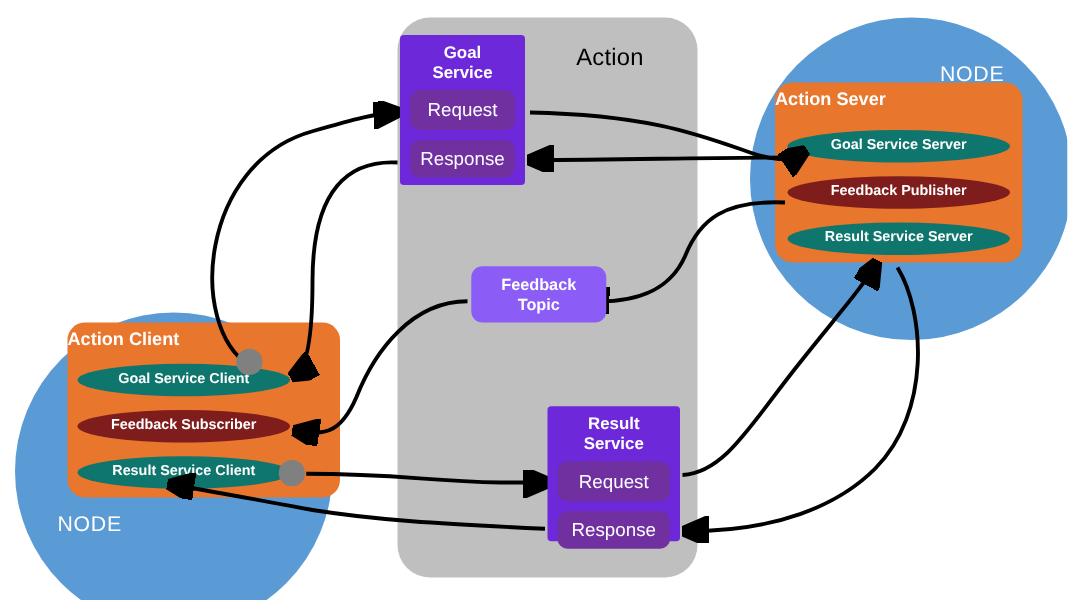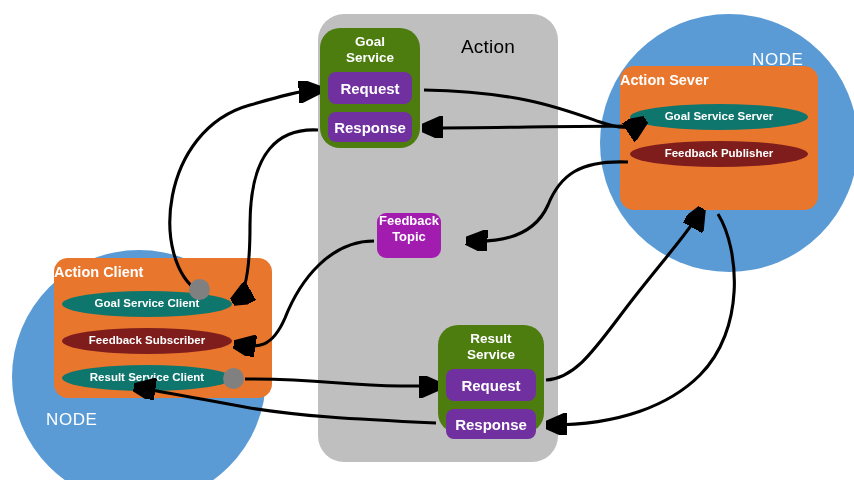--- a/index.html
+++ b/index.html
@@ -88,66 +88,66 @@
     font-weight: bold;
     text-align: center;
     line-height: 1;
   }
   .pill-yellow { background: #0f766e; }
   .pill-green  { background: #7f1d1d; }
 
   
   .service-box {
     position: absolute;
-    background: #4d7c0f;
-    border-radius: 20px;
+    background: #6d28d9;
+    border-radius: 3px;
   }
   .service-box .svc-title {
     position: absolute;
     width: 100%;
     text-align: center;
     top: 6px;
     color: #ffffff;
     font-size: 13.5px;
     font-weight: bold;
     line-height: 1.18;
   }
   .rr-box {
     position: absolute;
     background: #7030A0;
     border-radius: 8px;
     display: flex;
     align-items: center;
     justify-content: center;
     color: #ffffff;
     font-size: 15px;
-    font-weight: bold;
+    font-weight: normal;
   }
 
   
   .goal-service { left: 320px; top: 28px; width: 100px; height: 120px; }
   .goal-service .rr-req  { left: 8px;  top: 44px; width: 84px; height: 32px; }
   .goal-service .rr-resp { left: 8px;  top: 84px; width: 84px; height: 30px; }
 
   
   .result-service { left: 438px; top: 325px; width: 106px; height: 108px; }
   .result-service .rr-req  { left: 8px; top: 44px; width: 90px; height: 32px; }
   .result-service .rr-resp { left: 8px; top: 84px; width: 90px; height: 30px; }
 
   
   .feedback-topic {
     position: absolute;
     left: 377px;
     top: 213px;
-    width: 64px;
+    width: 108px;
     height: 45px;
-    background: #a21caf;
+    background: #8b5cf6;
     border-radius: 9px;
     display: flex;
-    align-items: flex-start;
+    align-items: center;
     justify-content: center;
     text-align: center;
     color: #ffffff;
     font-size: 13px;
     font-weight: bold;
     line-height: 1.2;
   }
 
   
   .conn-dot {
@@ -183,20 +183,23 @@
   <div class="node-circle node-server"></div>
   <div class="node-circle node-client"></div>
 
   <div class="orange-panel panel-server">
     <div class="panel-title">Action Sever</div>
     <div class="pill pill-yellow" style="left:10px; top:38px; width:178px; height:26px;">
       <span>Goal Service Server</span>
     </div>
     <div class="pill pill-green" style="left:10px; top:75px; width:178px; height:26px;">
       <span>Feedback Publisher</span>
+    </div>
+    <div class="pill pill-yellow" style="left:10px; top:112px; width:178px; height:26px;">
+      <span>Result Service Server</span>
     </div>
   </div>
   <div class="node-label node-label-server">NODE</div>
 
   <div class="orange-panel panel-client">
     <div class="panel-title">Action Client</div>
     <div class="pill pill-yellow" style="left:8px; top:33px; width:170px; height:26px;">
       <span>Goal Service Client</span>
     </div>
     <div class="pill pill-green" style="left:8px; top:70px; width:170px; height:26px;">

